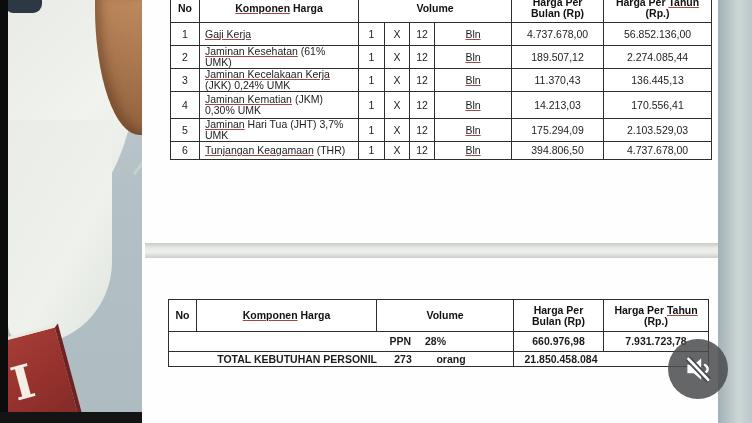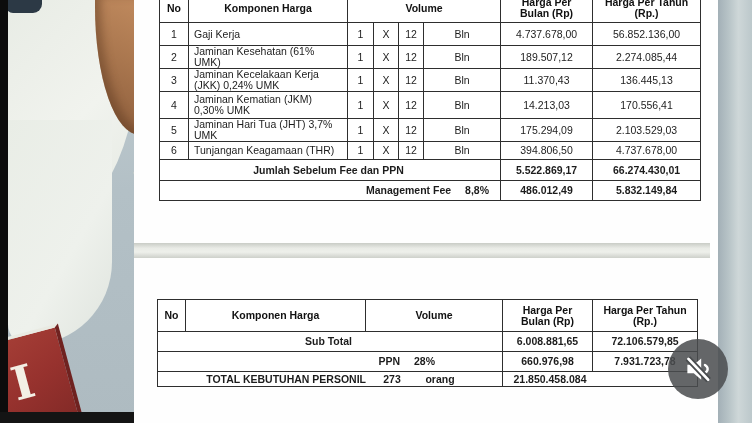--- a/index.html
+++ b/index.html
@@ -28,31 +28,31 @@
   .patch-letter{font-family:"DejaVu Serif","Liberation Serif",serif;font-weight:bold;
          font-size:46px;color:#f3efe4;line-height:1;}
   .edgebar-left{position:absolute;left:0;top:0;width:8px;height:423px;background:#0c0c0c;}
   .edgebar-bottom{position:absolute;left:0;top:412px;width:142px;height:11px;background:#141414;}
 
   
   .right-strip{position:absolute;left:718px;top:0;width:34px;height:423px;
          background:linear-gradient(90deg,#a3b0b7 0%,#bac6c9 35%,#ced7d8 60%,#bcc8cb 100%);}
 
   
-  .doc{position:absolute;left:134px;top:0;width:576px;height:423px;background:#fefefe;overflow:hidden;}
+  .doc{position:absolute;left:145px;top:0;width:576px;height:423px;background:#fefefe;overflow:hidden;}
   .separator{position:absolute;left:0;top:243px;width:576px;height:15px;
          background:linear-gradient(180deg,#c9ccc6 0%,#e9ebe6 35%,#eef0eb 60%,#cdd0ca 100%);}
 
   table{border-collapse:collapse;table-layout:fixed;position:absolute;background:#fff;}
   td{border:1px solid #2e2e2e;padding:0 5px;font-size:10.5px;line-height:11px;color:#1c1c1c;
      overflow:hidden;vertical-align:middle;}
   .t1{left:25px;top:-7px;width:541px;}
   .t2{left:23px;top:299px;width:540px;}
   .c{text-align:center;} .r{text-align:center;} .b{font-weight:bold;color:#111;}
-  .u{text-decoration-color:#9b4a42;text-underline-offset:1px;margin-top:46px;}
+  .u{text-decoration:underline;text-decoration-color:#9b4a42;text-underline-offset:1px;margin-top:46px;}
   .hdr td{font-weight:bold;text-align:center;color:#111;}
   .flexend{display:flex;justify-content:flex-end;align-items:center;gap:14px;}
   .pct-pad1{padding-right:3px;}
   .ppn-cell{padding-right:67px;margin-top:25px;}
   .tot-left{display:flex;align-items:center;}
   .tot-label{flex:1;text-align:right;padding-right:4px;}
   .tot-count{width:44px;text-align:center;}
   .tot-unit{width:52px;text-align:center;}
   .grand-val{text-align:center;padding-right:105px;}
 
@@ -166,35 +166,20 @@
         <td class="c">6</td>
         <td><span class="u">Tunjangan Keagamaan</span><span> (THR)</span></td>
         <td class="c">1</td>
         <td class="c">X</td>
         <td class="c">12</td>
         <td class="c"><span class="u">Bln</span></td>
         <td class="r">394.806,50</td>
         <td class="r">4.737.678,00</td>
       </tr>
 
-      <tr class="h20 b">
-        <td colspan="6" class="r" style="padding-right:8px"><span class="u">Jumlah Sebelum</span><span> Fee dan PPN</span></td>
-        <td class="r">5.522.869,17</td>
-        <td class="r">66.274.430,01</td>
-      </tr>
-      <tr class="h19 b">
-        <td colspan="6" style="padding-right:8px">
-          <div class="flexend">
-            <span>Management Fee</span>
-            <span class="pct-pad1">8,8%</span>
-          </div>
-        </td>
-        <td class="r">486.012,49</td>
-        <td class="r">5.832.149,84</td>
-      </tr>
     </tbody>
       </table>
 
     <div class="separator"></div>
 
     <table class="t2">
       <colgroup>
         <col style="width:28px">
           <col style="width:180px">
           <col style="width:137px">
@@ -209,25 +194,20 @@
         <td>
           <div>Harga Per</div>
               <div>Bulan (Rp)</div>
         </td>
         <td>
           <div><span>Harga Per </span><span class="u">Tahun</span></div>
               <div>(Rp.)</div>
         </td>
       </tr>
       <tr class="h19 b">
-        <td colspan="3" class="r" style="padding-right:8px">Sub Total</td>
-        <td class="r">6.008.881,65</td>
-        <td class="r">72.106.579,85</td>
-      </tr>
-      <tr class="h19 b">
         <td colspan="3" class="ppn-cell">
           <div class="flexend">
             <span>PPN</span>
             <span>28%</span>
           </div>
         </td>
         <td class="r">660.976,98</td>
         <td class="r">7.931.723,78</td>
       </tr>
       <tr class="h14 b">

